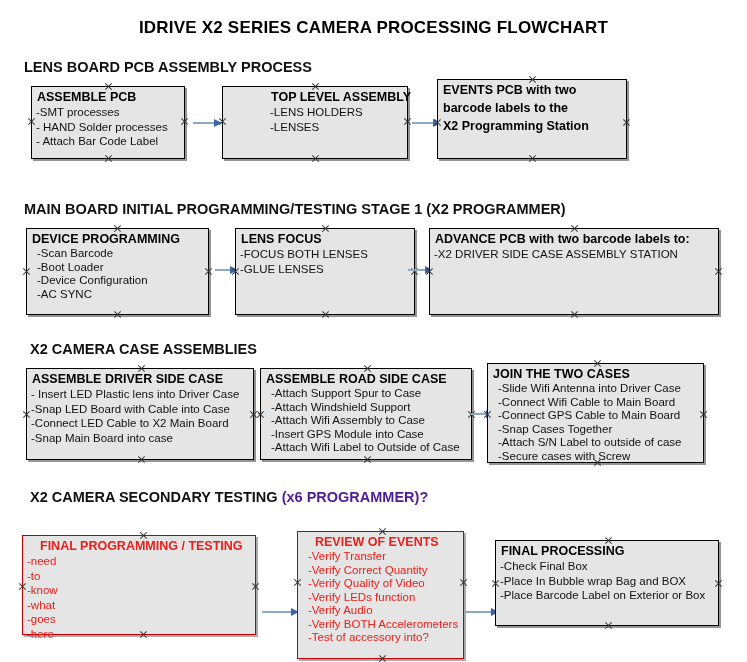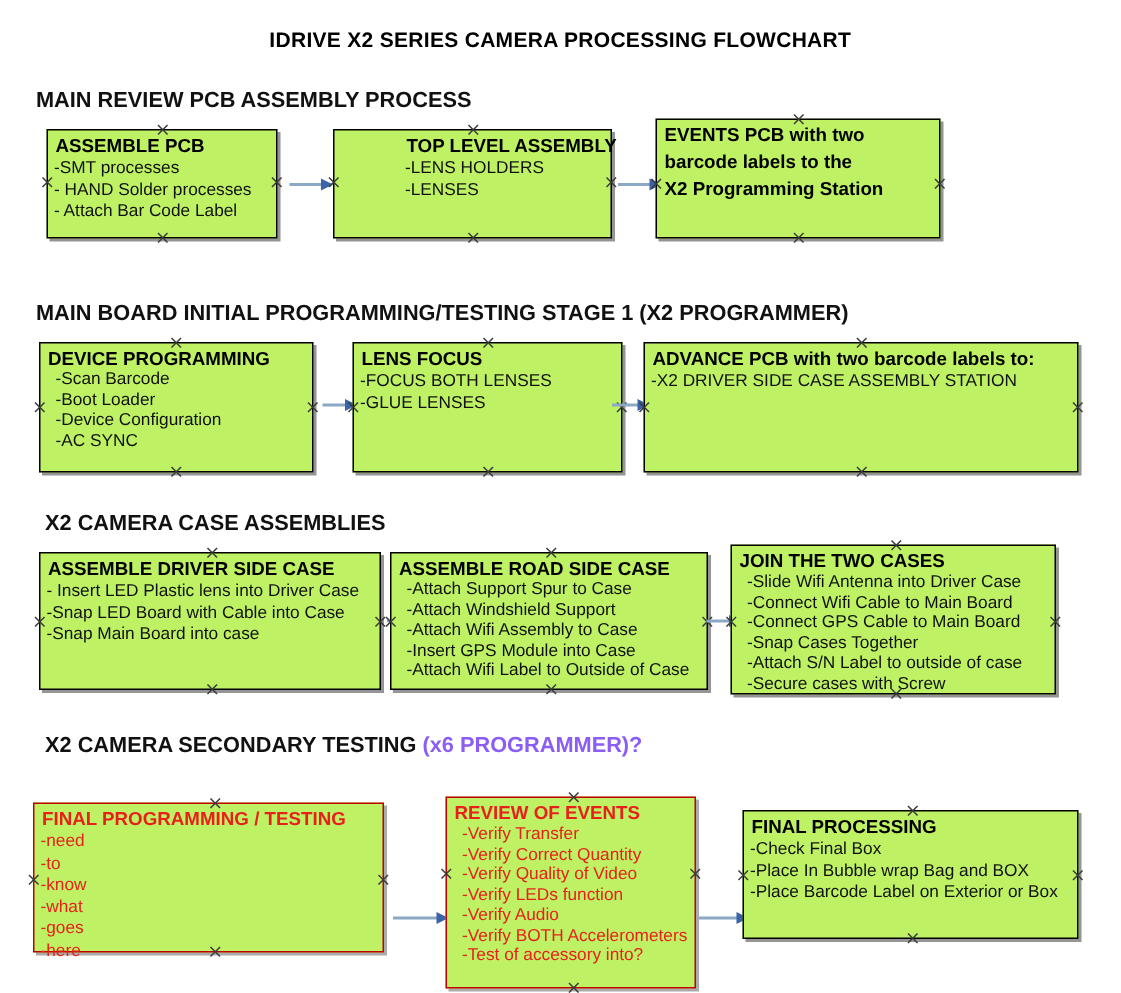--- a/index.html
+++ b/index.html
@@ -10,52 +10,52 @@
     position:relative;
     overflow:hidden;
     -webkit-font-smoothing:antialiased;
   }
   #canvas{position:absolute;left:0;top:0;width:747px;height:662px;}
 
   .title{
     position:absolute;
     left:0;width:747px;top:18px;
     text-align:center;
-    font-size:14px;font-weight:bold;color:#000000;
+    font-size:17px;font-weight:bold;color:#000000;
     letter-spacing:.2px;
   }
   .section-head{
     position:absolute;
     font-size:14.5px;font-weight:bold;color:#111111;
     white-space:nowrap;
   }
-  .section-head .accent{color:#8b5cf6;}
+  .section-head .accent{color:#4c1d95;}
 
   
   .box{
     position:absolute;
-    background:#bef264;
+    background:#e5e5e5;
     border:1px solid #000000;
     box-sizing:border-box;
     box-shadow:2px 2px 0 0 rgba(130,130,130,.85);
     overflow:visible;
   }
   .box.red{
     border:1px solid #c00000;
     box-shadow:2px 2px 0 0 rgba(150,150,150,.8);
   }
   .box .btitle{
     font-weight:bold;
     color:#000000;
     font-size:12.5px;
     line-height:14px;
     padding:3px 0 1px 5px;
     white-space:nowrap;
   }
-  .box.red .btitle{color:#e8201c;}
+  .box.red .btitle{color:#e8201c;margin-left:12px;}
   .box .line{
     font-size:11.5px;
     line-height:14.5px;
     color:#111111;
     padding-left:4px;
     white-space:nowrap;
   }
   .box.red .line{color:#e8201c;}
   .box .line.overflow{
     position:relative;
@@ -92,21 +92,21 @@
   .xm:after{transform:rotate(-45deg);}
 </style>
 </head>
 <body>
 
 <div id="canvas">
 
   <div class="title">IDRIVE X2  SERIES CAMERA PROCESSING FLOWCHART</div>
 
   <div class="section-head" style="left:24px;top:59px;">
-    <span>MAIN REVIEW PCB ASSEMBLY PROCESS</span>
+    <span>LENS BOARD PCB ASSEMBLY PROCESS</span>
   </div>
 
   <div class="box" style="left:31px;top:86px;width:154px;height:73px;">
     <div class="btitle">ASSEMBLE PCB</div>
     <div class="line">-SMT processes</div>
     <div class="line">- HAND Solder processes</div>
     <div class="line">- Attach Bar Code Label</div>
     <span class="xm" style="left:72px;top:-5px;"></span>
     <span class="xm" style="left:72px;bottom:-5px;"></span>
     <span class="xm" style="left:-5px;top:30px;"></span>
@@ -185,20 +185,21 @@
   </div>
 
   <div class="section-head" style="left:30px;top:341px;">
     <span>X2 CAMERA CASE ASSEMBLIES</span>
   </div>
 
   <div class="box" style="left:26px;top:368px;width:228px;height:92px;">
     <div class="btitle">ASSEMBLE DRIVER SIDE CASE</div>
     <div class="line">- Insert LED Plastic lens into Driver Case</div>
     <div class="line">-Snap LED Board with Cable into Case</div>
+    <div class="line">-Connect LED Cable to X2 Main Board</div>
     <div class="line">-Snap Main Board into case</div>
     <span class="xm" style="left:110px;top:-5px;"></span>
     <span class="xm" style="left:110px;bottom:-5px;"></span>
     <span class="xm" style="left:-5px;top:41px;"></span>
     <span class="xm" style="right:-5px;top:41px;"></span>
   </div>
 
   <div class="arrow" style="left:258px;top:413px;width:22px;">
     <span class="head"></span>
   </div>

